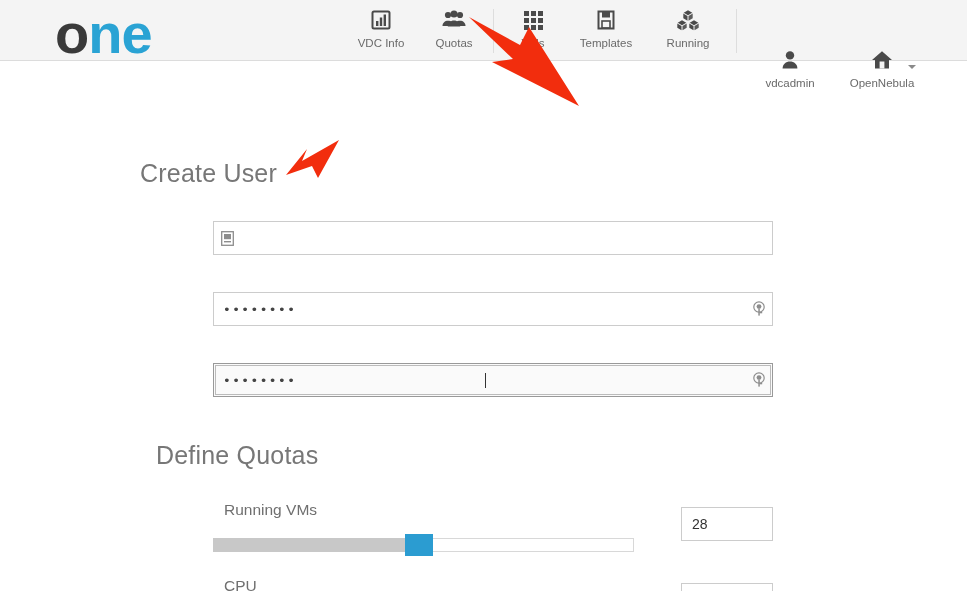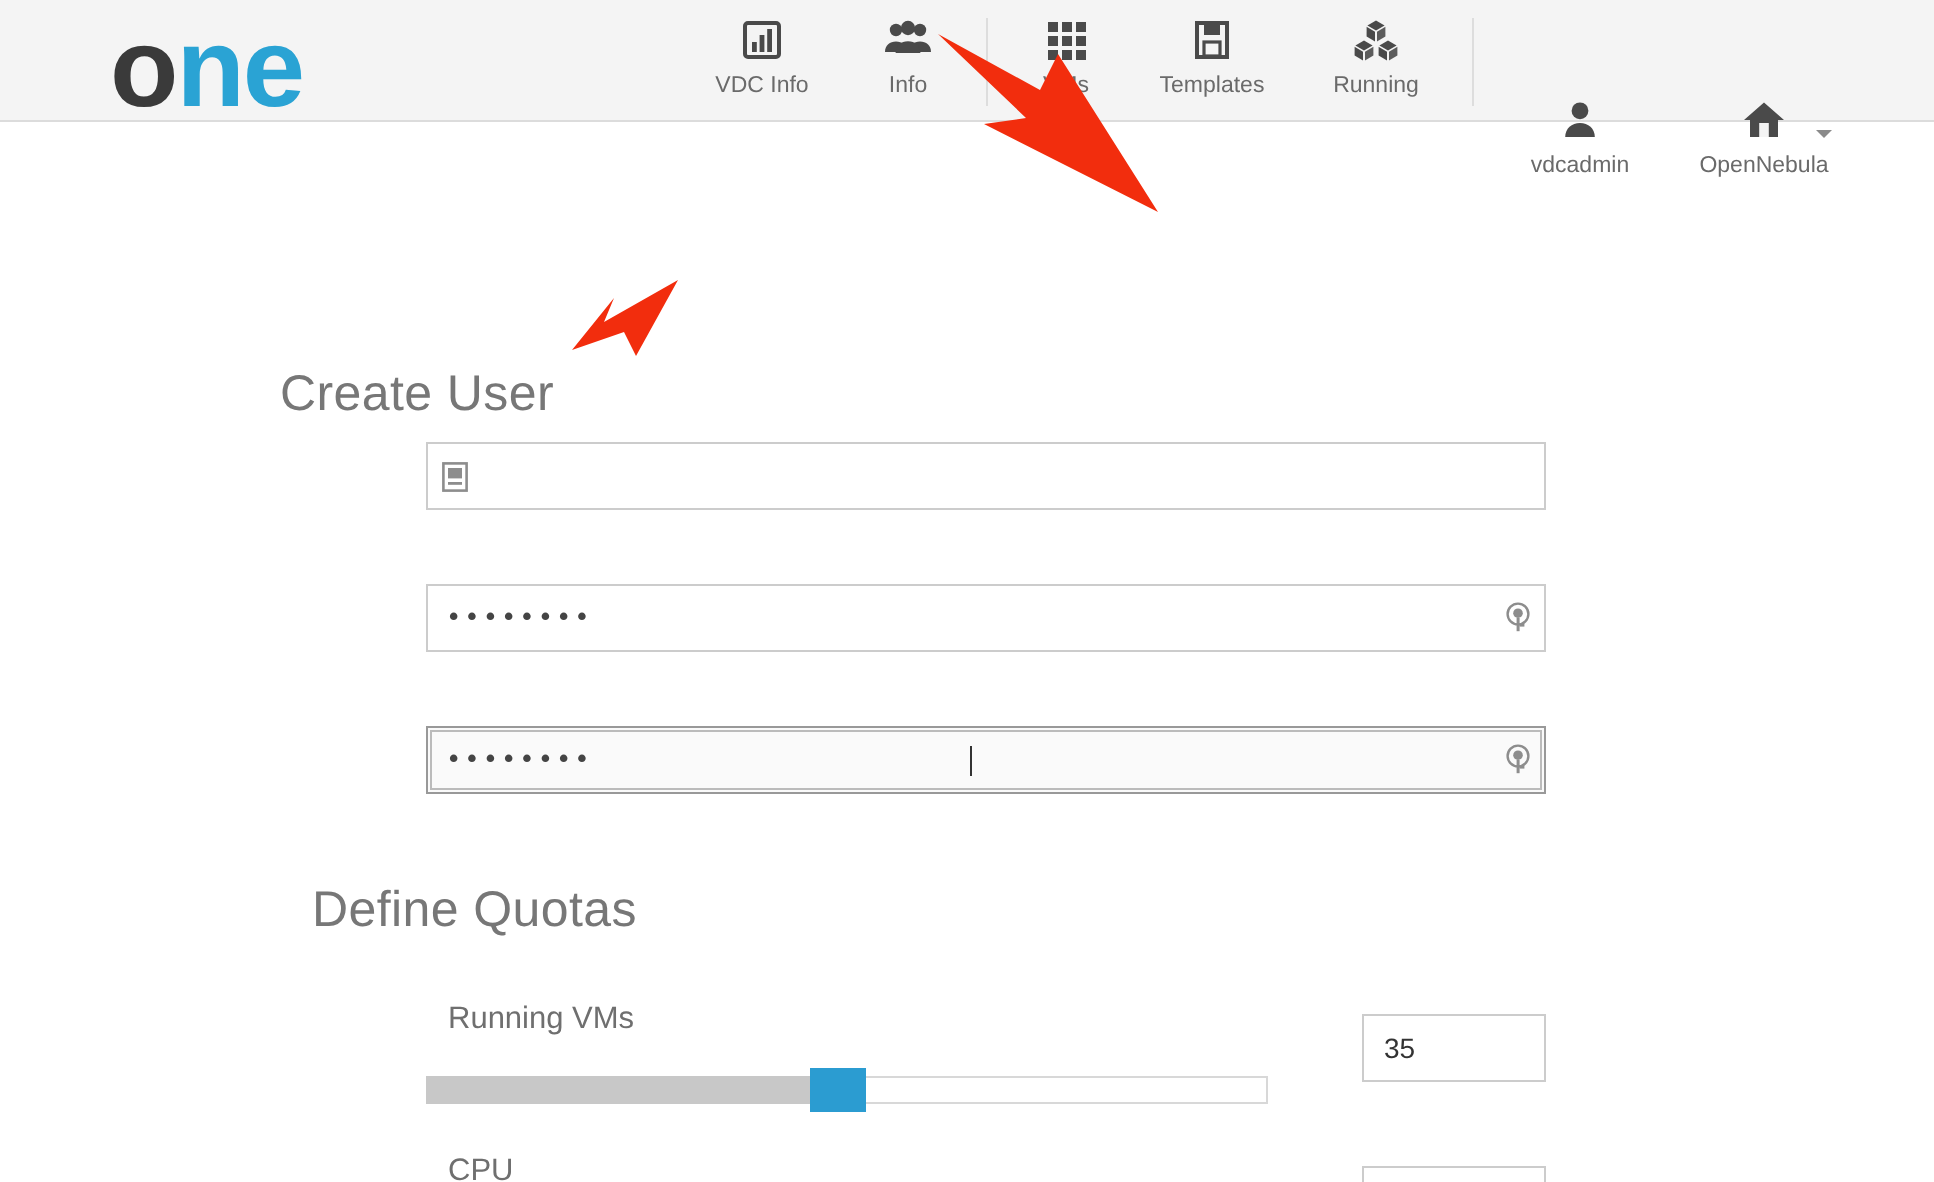--- a/index.html
+++ b/index.html
@@ -93,21 +93,21 @@
   .content { position: relative; background: #ffffff; }
 
   .section-title {
     position: absolute;
     left: 140px;
     font-size: 25px;
     font-weight: normal;
     color: #777777;
     letter-spacing: .2px;
   }
-  #title-create-user { top: 98px; margin-top: 24px; }
+  #title-create-user { top: 98px; }
   #title-define-quotas { top: 380px; margin-left: 16px; }
 
   .field {
     position: absolute;
     left: 213px;
     width: 560px;
     height: 34px;
     background: #ffffff;
     border: 1px solid #cccccc;
     box-sizing: border-box;
@@ -246,21 +246,21 @@
       <div class="nav-icon">
         <svg width="26" height="22" viewBox="0 0 26 22">
           <circle cx="7" cy="6" r="3.1" fill="#4a4a4a"></circle>
           <circle cx="19" cy="6" r="3.1" fill="#4a4a4a"></circle>
           <circle cx="13" cy="5" r="3.6" fill="#4a4a4a"></circle>
           <path d="M1.5 17c0-3.2 2.4-5.2 5.5-5.2s5.5 2 5.5 5.2z" fill="#4a4a4a"></path>
           <path d="M13.5 17c0-3.2 2.4-5.2 5.5-5.2s5.5 2 5.5 5.2z" fill="#4a4a4a"></path>
           <path d="M6.8 17.5c0-3.6 2.7-5.9 6.2-5.9s6.2 2.3 6.2 5.9z" fill="#4a4a4a"></path>
         </svg>
       </div>
-      <div class="nav-label">Info</div>
+      <div class="nav-label">Quotas</div>
     </div>
 
     <div class="nav-divider"></div>
 
     <div class="nav-item">
       <div class="nav-icon">
         <div class="grid-icon">
           <i></i>
             <i></i>
             <i></i>
@@ -371,21 +371,21 @@
 
   <div class="section-title" id="title-define-quotas">Define Quotas</div>
 
   <div class="quota-label" id="label-running-vms">Running VMs</div>
   <div class="slider" id="slider-running-vms">
     <div class="track-empty"></div>
     <div class="track-fill" style="width: 206.29px;"></div>
     <div class="handle" style="left: 192.29px;"></div>
   </div>
   <div class="qty-input" id="qty-running-vms">
-    <span>35</span>
+    <span>28</span>
   </div>
 
   <div class="quota-label" id="label-cpu">CPU</div>
 
   <div class="qty-input" id="qty-cpu">
     
   </div>
 
 </div>
 

